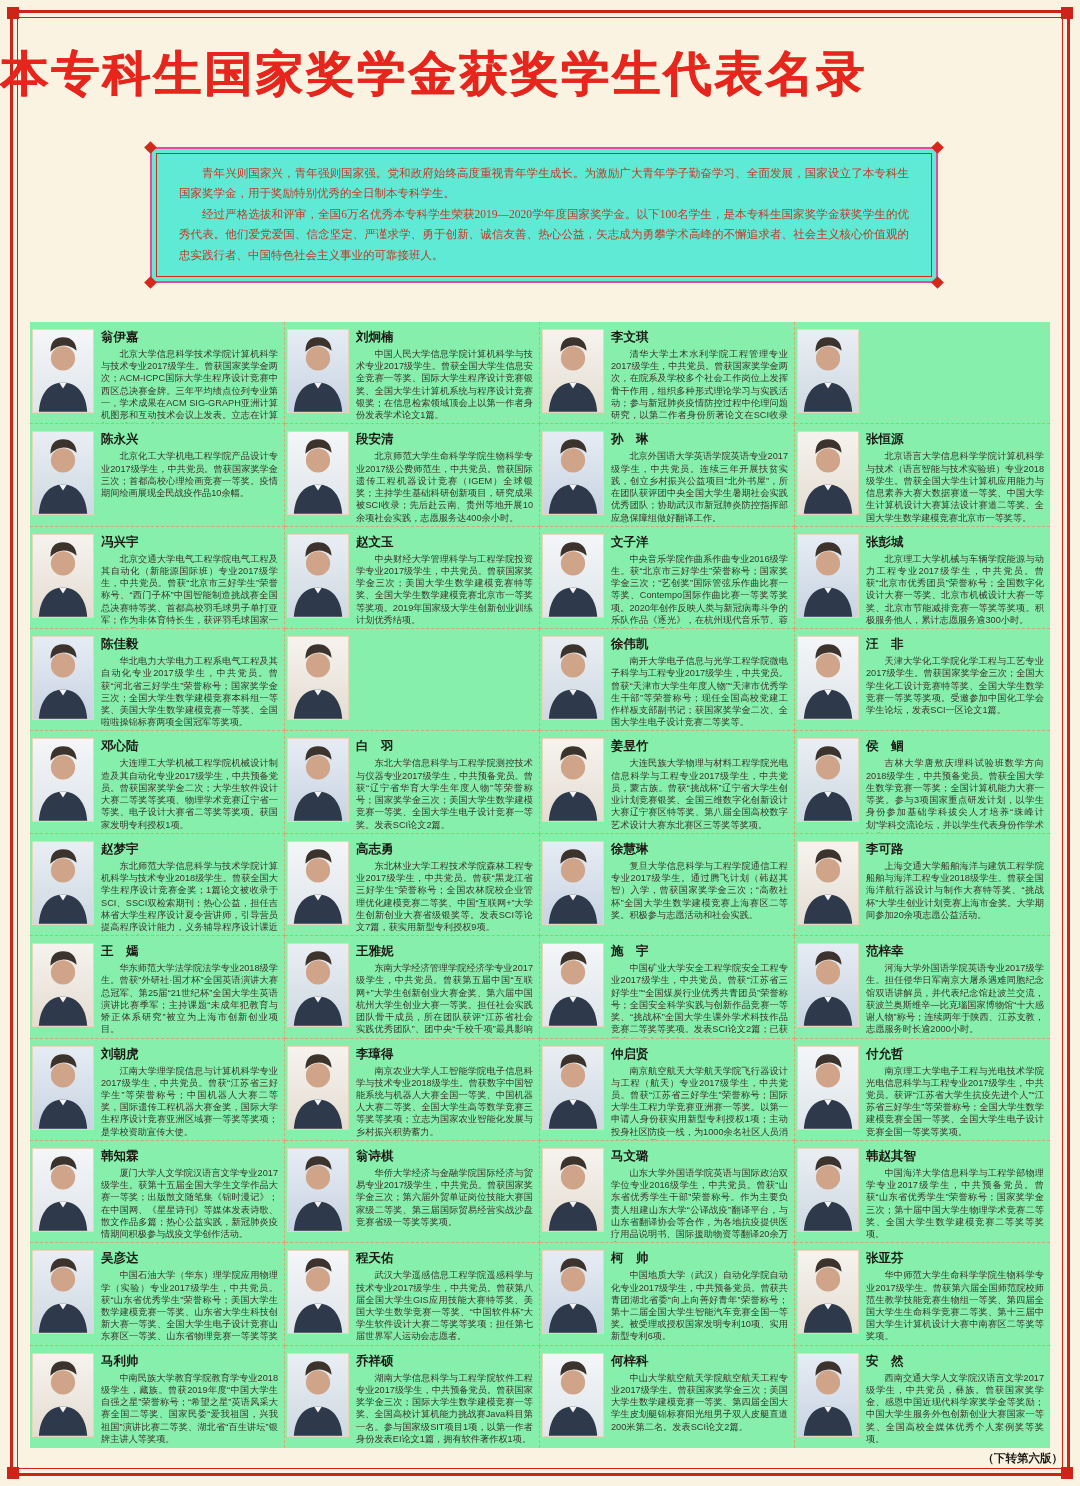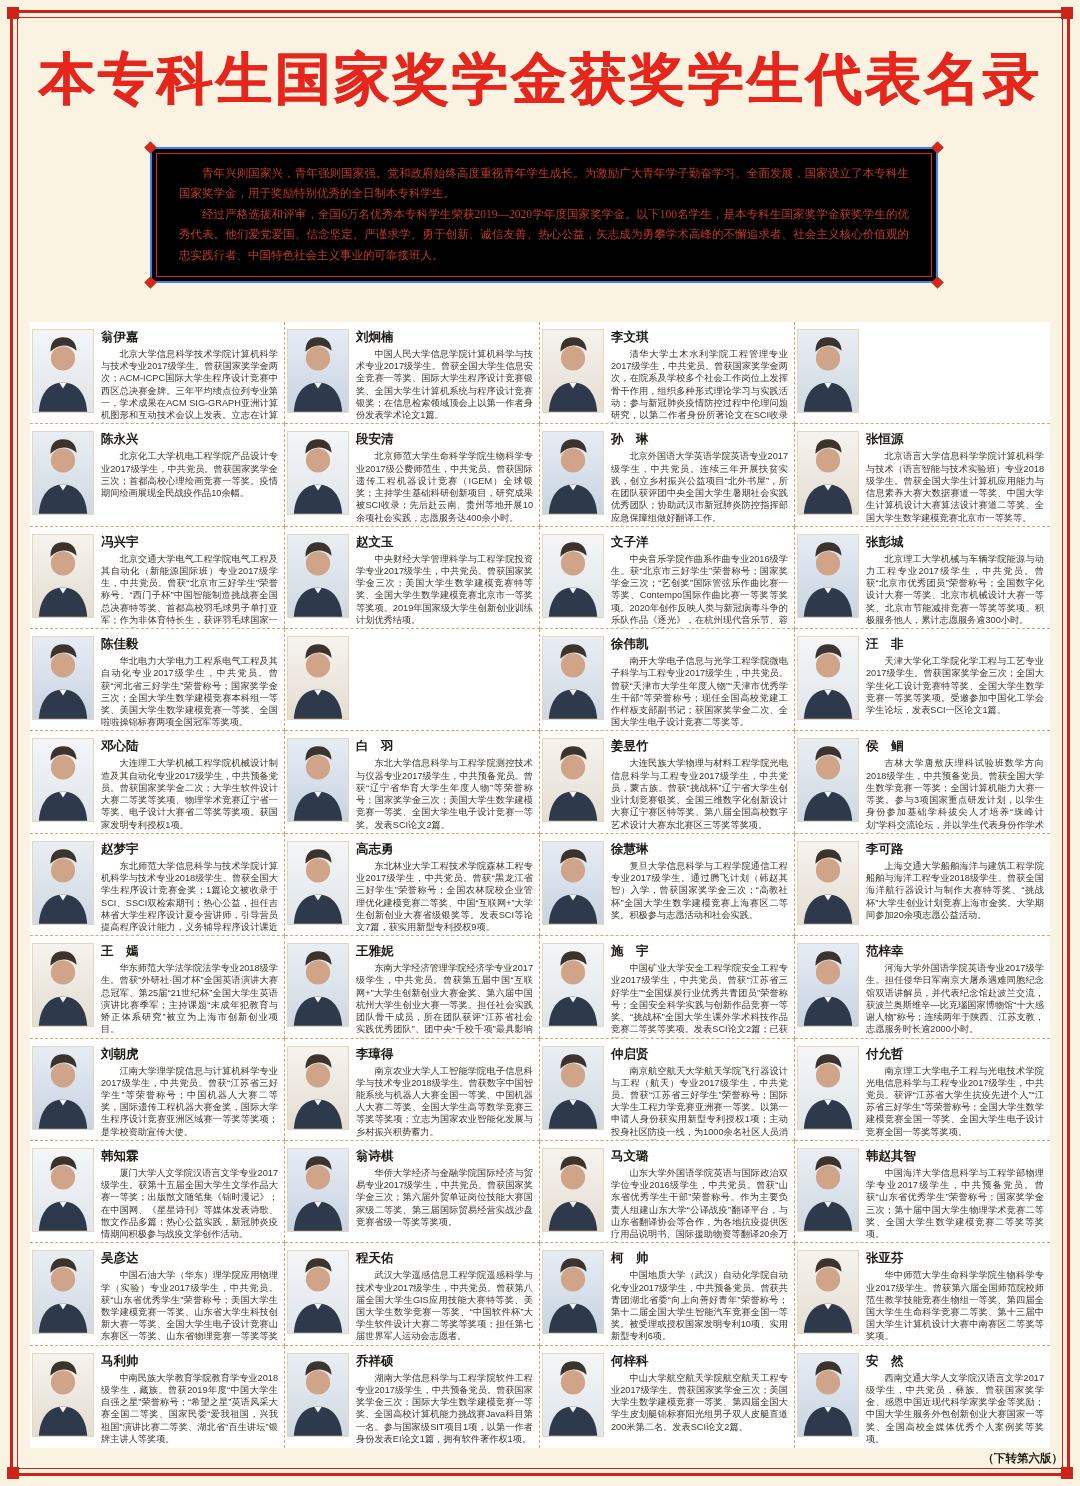--- a/index.html
+++ b/index.html
@@ -12,29 +12,29 @@
   }
   
   .frame-outer { position:absolute; inset:10px; border:3px solid #cd241a; pointer-events:none; }
   .frame-inner { position:absolute; inset:17px; border:1px solid #cd241a; pointer-events:none; }
   .corner { position:absolute; width:12px; height:12px; background:#cd241a; }
   .corner.tl { top:7px; left:7px; } .corner.tr { top:7px; right:7px; }
   .corner.bl { bottom:7px; left:7px; } .corner.br { bottom:7px; right:7px; }
 
   .page-title {
     position:absolute; top:42px; left:0; width:100%;
-    text-align:center; font-size:56px; font-weight:900;
+    font-size:48px; font-weight:900;
     color:#e6251c; letter-spacing:3px;
     text-shadow:1px 0 0 #e6251c;
     white-space:nowrap;
   }
 
   .intro-box {
     position:absolute; top:147px; left:150px; width:788px; height:136px;
-    border:2px solid #3b82f6; background:#000000;
+    border:2px solid #ec4899; background:#5eead4;
   }
   .intro-box .inner {
     position:absolute; inset:4px; border:1px solid #d3281c;
     padding:9px 22px 6px 22px; overflow:hidden;
   }
   .intro-box .c { position:absolute; width:9px; height:9px; background:#d3281c; transform:rotate(45deg); }
   .intro-box .c.tl { top:-6px; left:-6px; } .intro-box .c.tr { top:-6px; right:-6px; }
   .intro-box .c.bl { bottom:-6px; left:-6px; } .intro-box .c.br { bottom:-6px; right:-6px; }
   .intro-box p {
     color:#c23a28; font-size:11.5px; line-height:1.78;
@@ -48,21 +48,21 @@
     grid-template-columns:repeat(4,1fr);
     grid-template-rows:repeat(11,1fr);
     grid-auto-flow:column;
     overflow:hidden;
   }
   .entry {
     display:flex; gap:7px; overflow:hidden;
     padding:7px 6px 4px 2px;
     border-bottom:1px dashed #d8a76e;
     border-right:1px dashed #d8a76e;
-    background:#ffffff;
+    background:#86efac;
   }
   .entry:nth-child(11n) { border-bottom:none; }
   .entry:nth-child(n+34) { border-right:none; }
   .photo { width:62px; height:84px; flex:none; overflow:hidden; border:1px solid #e7d6b8; }
   .photo svg { display:block; width:100%; height:100%; }
   .bg0 { background:linear-gradient(#f4f6f8,#dfe5ea); }
   .bg1 { background:linear-gradient(#e9eef3,#cfd9e2); }
   .bg2 { background:linear-gradient(#f6f3ee,#e4ddd2); }
   .bg3 { background:linear-gradient(#e6ecf4,#c8d4e2); }
   .txt { flex:1; min-width:0; }

